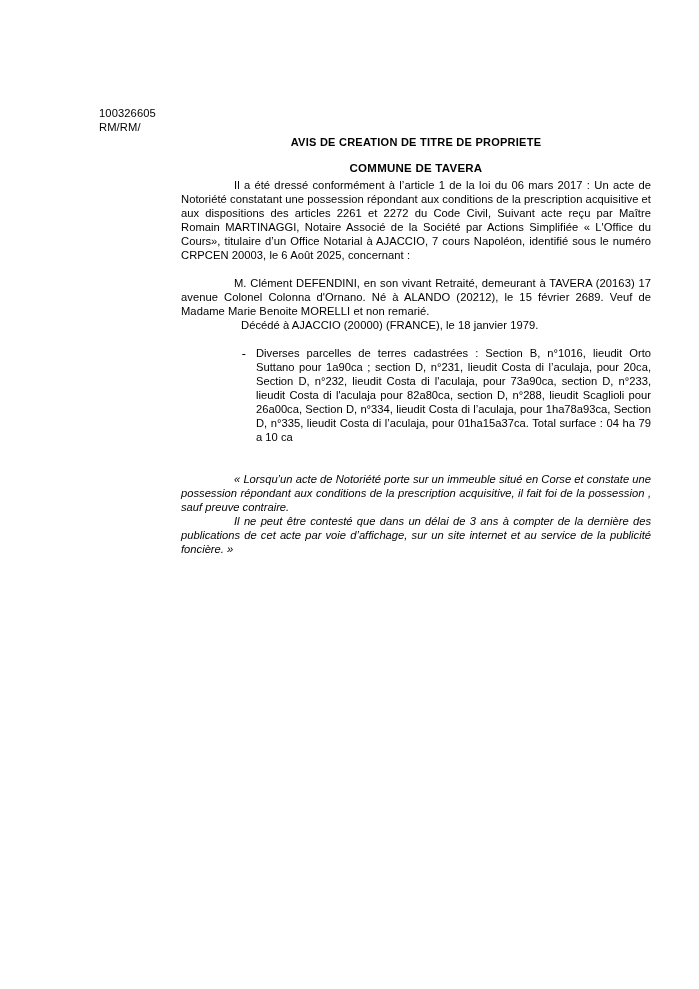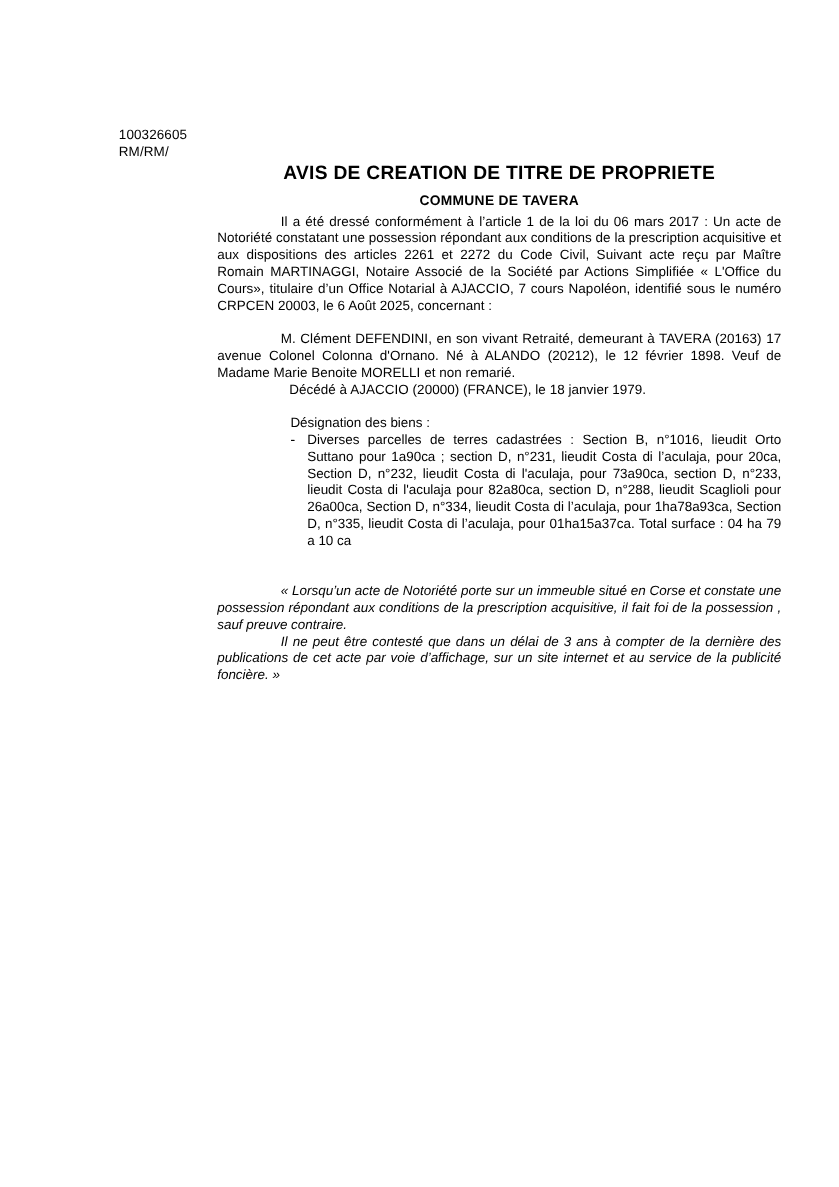--- a/index.html
+++ b/index.html
@@ -37,21 +37,21 @@
   }
   .ref-line { white-space: pre; }
 
   
   .doc-title {
     position: absolute;
     left: 181px;
     top: 136px;
     width: 470px;
     text-align: center;
-    font-size: 16px;
+    font-size: 11px;
     font-weight: bold;
     letter-spacing: 0.25px;
   }
   .doc-subtitle {
     position: absolute;
     left: 181px;
     top: 162px;
     width: 470px;
     text-align: center;
     font-size: 11.5px;
@@ -141,26 +141,25 @@
 
   <div class="doc-title">AVIS DE CREATION DE TITRE DE PROPRIETE</div>
   <div class="doc-subtitle">COMMUNE DE TAVERA</div>
 
   <div class="body-col">
 
     <p class="just">Il a été dressé conformément à l’article 1 de la loi du 06 mars 2017 : Un acte de Notoriété constatant une possession répondant aux conditions de la prescription acquisitive et aux dispositions des articles 2261 et 2272 du Code Civil, Suivant acte reçu par Maître Romain MARTINAGGI, Notaire Associé de la Société par Actions Simplifiée « L'Office du Cours», titulaire d’un Office Notarial à AJACCIO, 7 cours Napoléon, identifié sous le numéro CRPCEN 20003, le 6 Août 2025, concernant :</p>
 
     <div class="gap-md"></div>
 
-    <p class="just">M. Clément DEFENDINI, en son vivant Retraité, demeurant à TAVERA (20163) 17 avenue Colonel Colonna d'Ornano. Né à ALANDO (20212), le 12 février 1898. Veuf de Madame Marie Benoite MORELLI et non remarié.</p>
+    <p class="just">M. Clément DEFENDINI, en son vivant Retraité, demeurant à TAVERA (20163) 17 avenue Colonel Colonna d'Ornano. Né à ALANDO (20212), le 15 février 2689. Veuf de Madame Marie Benoite MORELLI et non remarié.</p>
     <p class="just indent-small">Décédé à AJACCIO (20000) (FRANCE), le 18 janvier 1979.</p>
 
     <div class="gap-md"></div>
 
-    <p class="biens-heading">Désignation des biens :</p>
 
     <ul class="biens">
       <li>
         <span class="dash">-</span>
       </li>
       <li>
         <span class="dash">-</span>
         <span class="li-text">Diverses parcelles de terres cadastrées : Section B, n°1016, lieudit Orto Suttano pour 1a90ca ; section D, n°231, lieudit Costa di l’aculaja, pour 20ca, Section D, n°232, lieudit Costa di l'aculaja, pour 73a90ca, section D, n°233, lieudit Costa di l'aculaja pour 82a80ca, section D, n°288, lieudit Scaglioli pour 26a00ca, Section D, n°334, lieudit Costa di l’aculaja, pour 1ha78a93ca, Section D, n°335, lieudit Costa di l’aculaja, pour 01ha15a37ca. Total surface : 04 ha 79 a 10 ca</span>
       </li>
     </ul>

